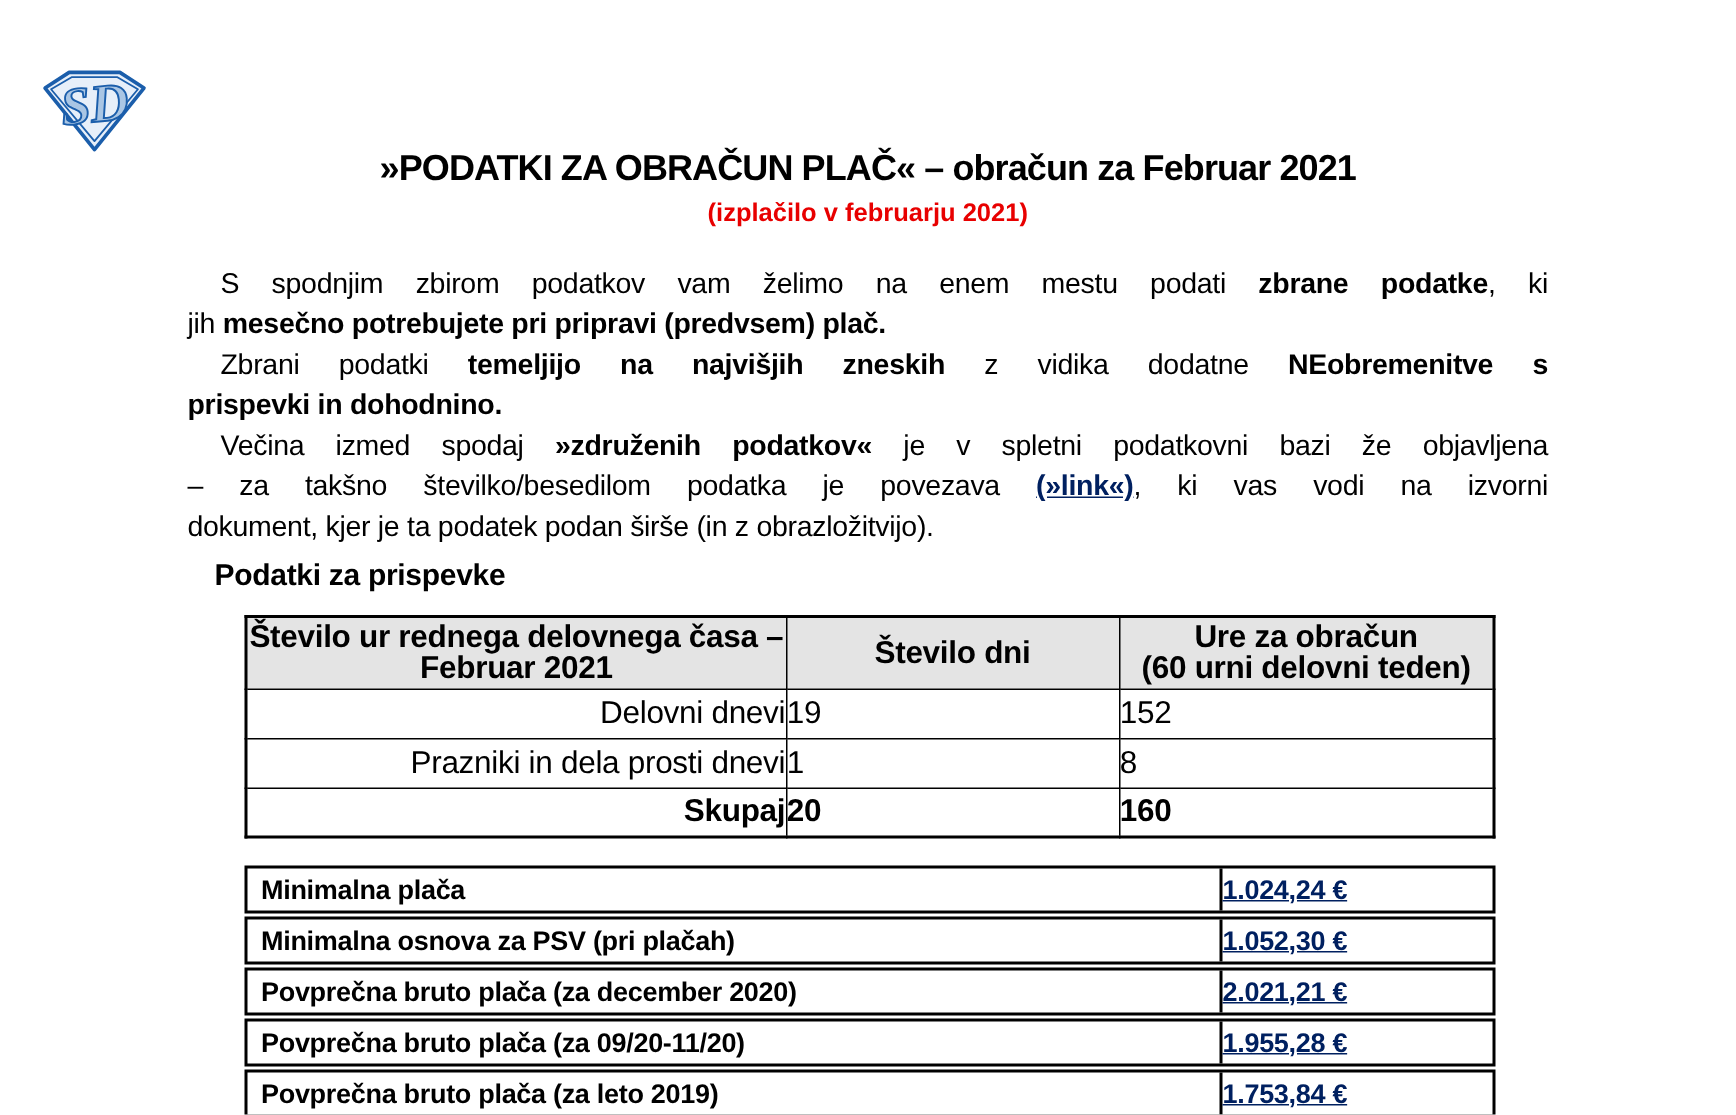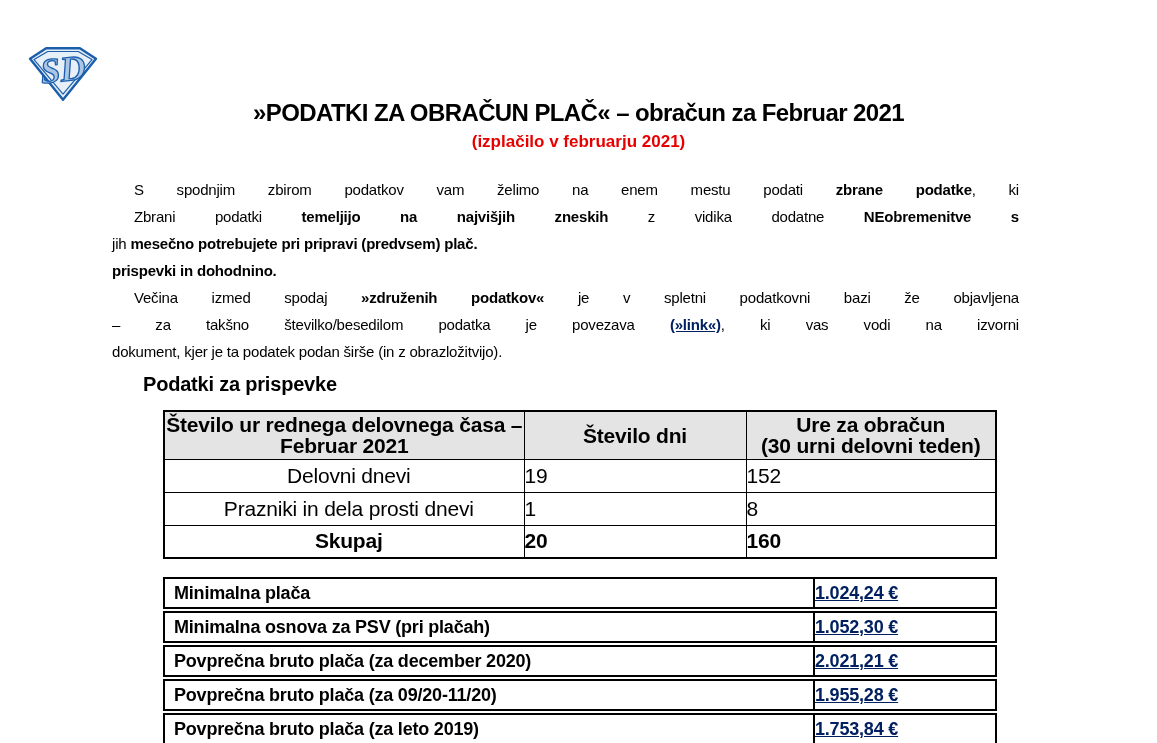--- a/index.html
+++ b/index.html
@@ -15,22 +15,22 @@
   .logo{position:absolute;left:26px;top:44px;width:74px;height:60px;}
   .title{
     position:absolute;top:99px;left:105px;width:947px;margin:0;
     text-align:center;font-size:24px;font-weight:bold;letter-spacing:-0.6px;white-space:nowrap;
   }
   .subtitle{
     position:absolute;top:132px;left:125px;width:907px;
     text-align:center;font-size:17px;font-weight:bold;color:var(--subtitle);
   }
   .bodytext{
-    position:absolute;top:176px;left:112px;width:907px;
-    font-size:15px;line-height:27px;letter-spacing:-0.2px;
+    position:absolute;top:176px;left:125px;width:907px;
+    font-size:19px;line-height:27px;letter-spacing:-0.2px;
   }
   .line{text-align:justify;text-align-last:justify;height:27px;overflow:visible;}
   .line.last{text-align-last:left;}
   .indent{display:inline-block;width:22px;}
   .b{font-weight:bold;}
   .link{font-weight:bold;color:var(--link);text-decoration:underline;cursor:pointer;}
   .heading{
     position:absolute;top:373px;left:143px;
     font-size:20px;font-weight:bold;letter-spacing:-0.2px;
   }
@@ -38,21 +38,21 @@
     position:absolute;top:410px;left:163px;width:832px;
     border-collapse:collapse;table-layout:fixed;
     font-size:21px;letter-spacing:-0.2px;border:2px solid #000;
   }
   .t1 th,.t1 td{border:1px solid #000;padding:0;}
   .t1 th{
     background:var(--thbg);font-weight:bold;height:48px;
     text-align:center;vertical-align:middle;line-height:21px;
   }
   .t1 td{height:33px;vertical-align:middle;}
-  .t1 td.lbl{text-align:center;padding-left:9px;}
+  .t1 td.lbl{text-align:right;padding-left:9px;}
   .t1 td.num{text-align:left;}
   .t1 tr.bold td{font-weight:bold;}
   .t2{position:absolute;top:577px;left:163px;width:834px;font-size:18px;letter-spacing:-0.2px;}
   .t2row{display:flex;border:2px solid #000;margin-bottom:2px;height:32px;align-items:stretch;background:#fff;gap:20px;}
   .t2label{flex:1;display:flex;align-items:center;padding-left:9px;font-weight:bold;}
   .t2value{
     width:182px;border-left:2px solid #000;display:flex;align-items:center;
     justify-content:flex-start;padding-right:10px;
   }
 </style>
@@ -65,22 +65,22 @@
     <polygon points="10,18 27,8 65,8 82,18 46,61" fill="none" stroke="var(--logo-blue)" stroke-width="1.5" stroke-linejoin="round"></polygon>
     <text x="46" y="45" text-anchor="middle" font-family="Liberation Serif, serif" font-style="italic" font-weight="bold" font-size="44" fill="var(--logo-letter)" stroke="var(--logo-blue)" stroke-width="1.6" transform="rotate(-6 46 30)">SD</text>
   </svg>
 </div>
 
 <h1 class="title">»PODATKI ZA OBRAČUN PLAČ« – obračun za Februar 2021</h1>
 <div class="subtitle">(izplačilo v februarju 2021)</div>
 
 <div class="bodytext" id="body-text">
     <div class="line"><span class="indent"></span><span>S spodnjim zbirom podatkov vam želimo na enem mestu podati </span><span class="b">zbrane podatke</span><span>, ki</span></div>
+    <div class="line last"><span>jih </span><span class="b">mesečno potrebujete pri pripravi (predvsem) plač.</span></div>
     <div class="line"><span class="indent"></span><span>Zbrani podatki </span><span class="b">temeljijo na najvišjih zneskih</span><span> z vidika dodatne </span><span class="b">NEobremenitve s</span></div>
-    <div class="line last"><span>jih </span><span class="b">mesečno potrebujete pri pripravi (predvsem) plač.</span></div>
     <div class="line last"><span class="b">prispevki in dohodnino.</span></div>
     <div class="line"><span class="indent"></span><span>Večina izmed spodaj </span><span class="b">»združenih podatkov«</span><span> je v spletni podatkovni bazi že objavljena</span></div>
     <div class="line"><span>– za takšno številko/besedilom podatka je povezava </span><span class="link">(»link«)</span><span>, ki vas vodi na izvorni</span></div>
     <div class="line last"><span>dokument, kjer je ta podatek podan širše (in z obrazložitvijo).</span></div>
   </div>
 
 <div class="heading">Podatki za prispevke</div>
 
 <table class="t1">
   <colgroup id="t1-cols">
@@ -92,21 +92,21 @@
       <tr>
         <th>
           <div>Število ur rednega delovnega časa –</div>
           <div>Februar 2021</div>
         </th>
         <th>
           <div>Število dni</div>
         </th>
         <th>
           <div>Ure za obračun</div>
-          <div>(30 urni delovni teden)</div>
+          <div>(60 urni delovni teden)</div>
         </th>
       </tr>
     </thead>
   <tbody id="t1-body">
       <tr>
         <td class="lbl">Delovni dnevi</td>
         <td class="num">19</td>
         <td class="num">152</td>
       </tr>
       <tr>

